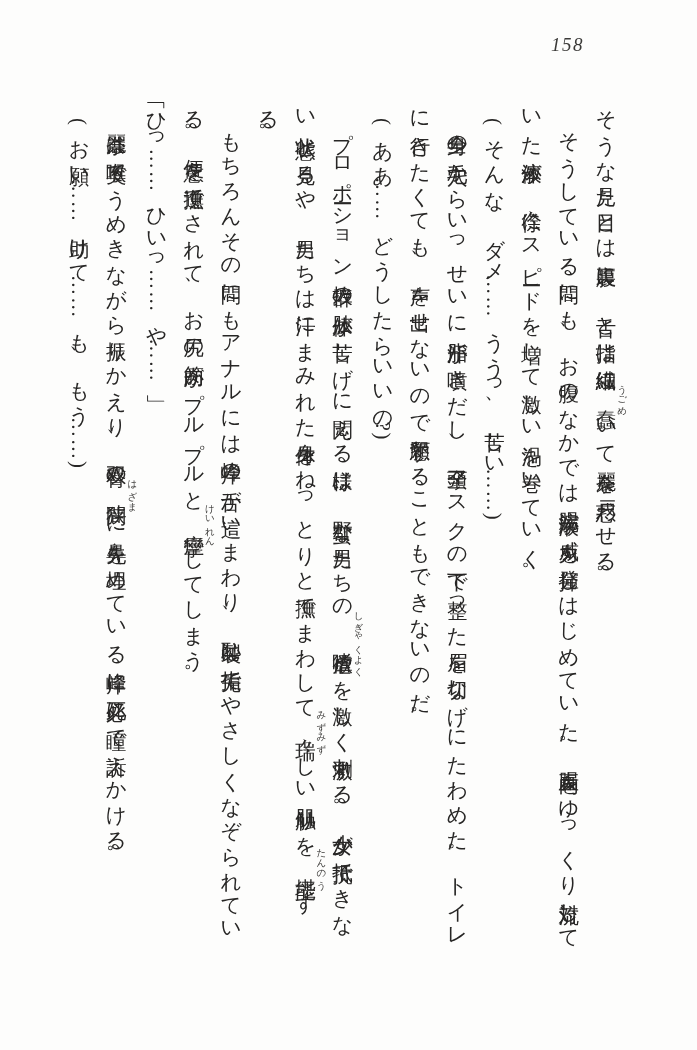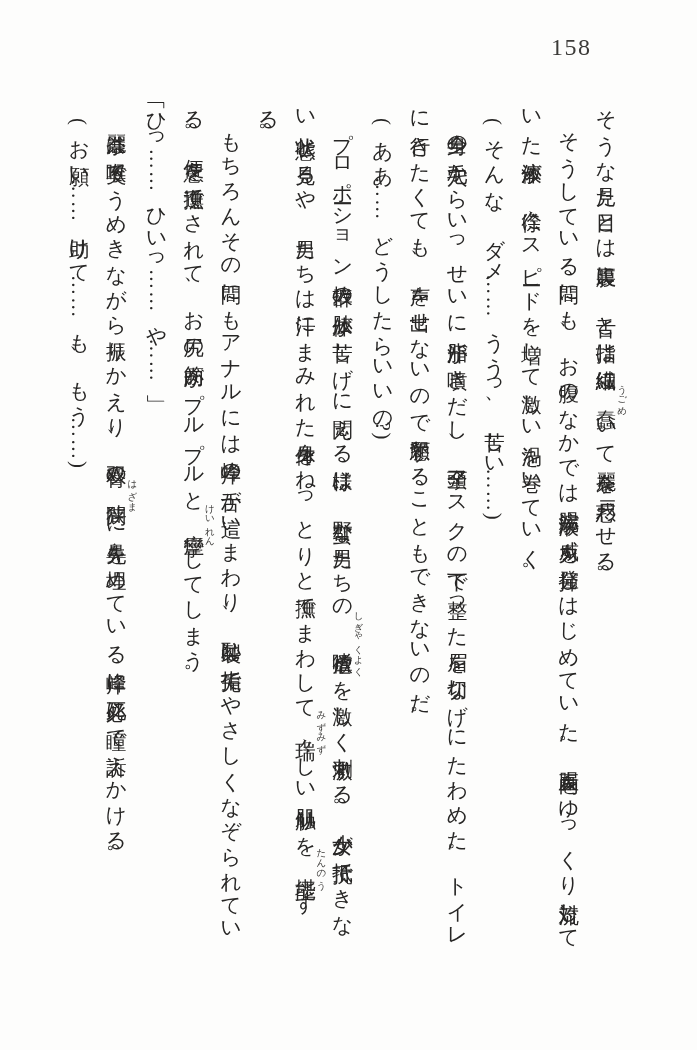--- a/index.html
+++ b/index.html
@@ -17,21 +17,22 @@
   }
   .book-page {
     position: absolute;
     inset: 0;
     background: #fdfdfc;
   }
   .page-number {
     position: absolute;
     top: 34px;
     left: 551px;
-    font-size: 24px;
+    font-size: 19px;
+    font-style: italic;
     letter-spacing: 1.5px;
     color: #3b3a38;
   }
   .page-text {
     position: absolute;
     top: 96px;
     left: 31px;
     width: 596px;
     height: 845px;
     writing-mode: vertical-rl;

